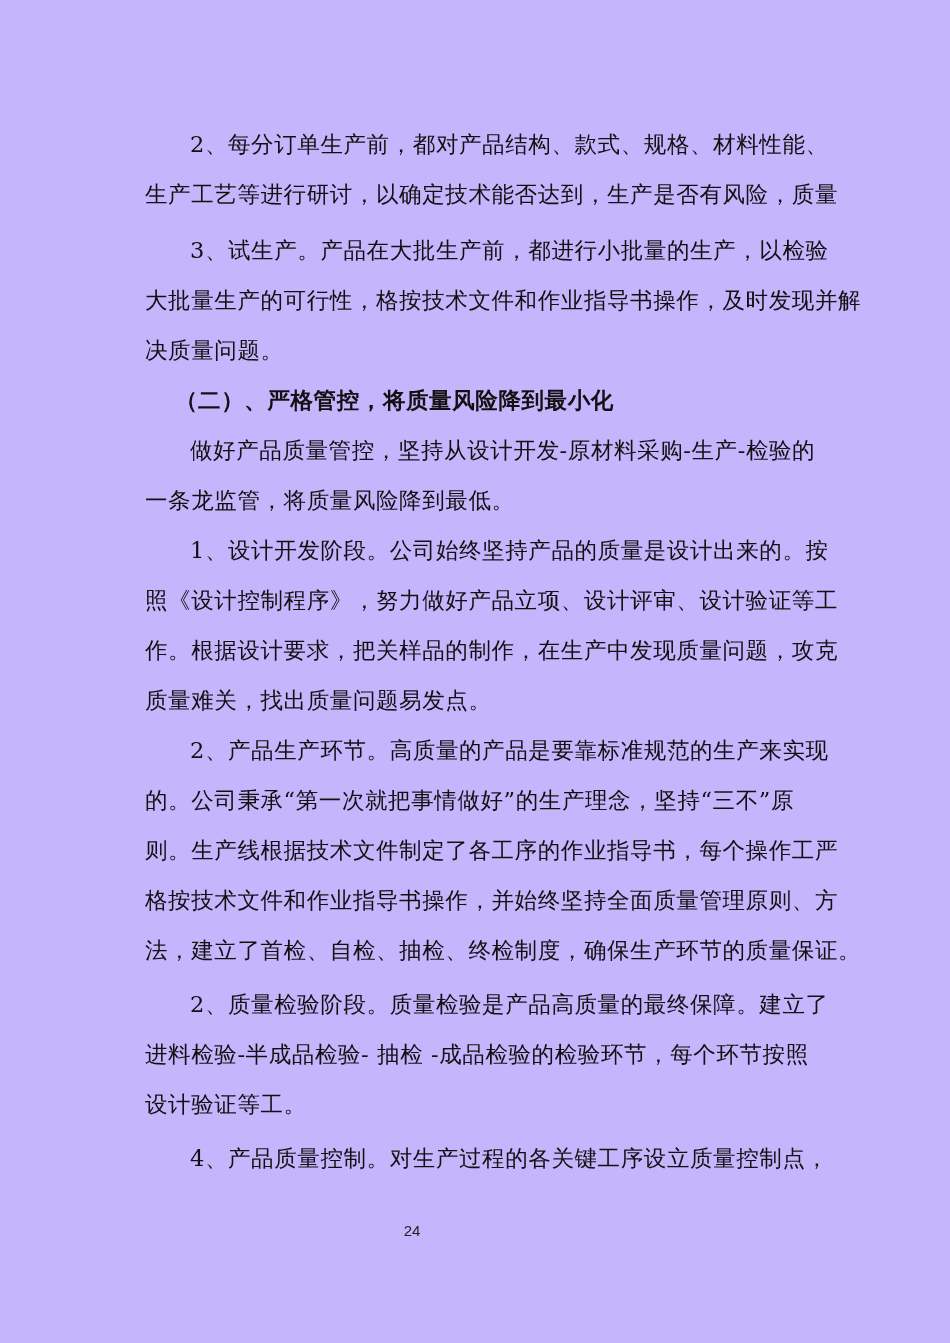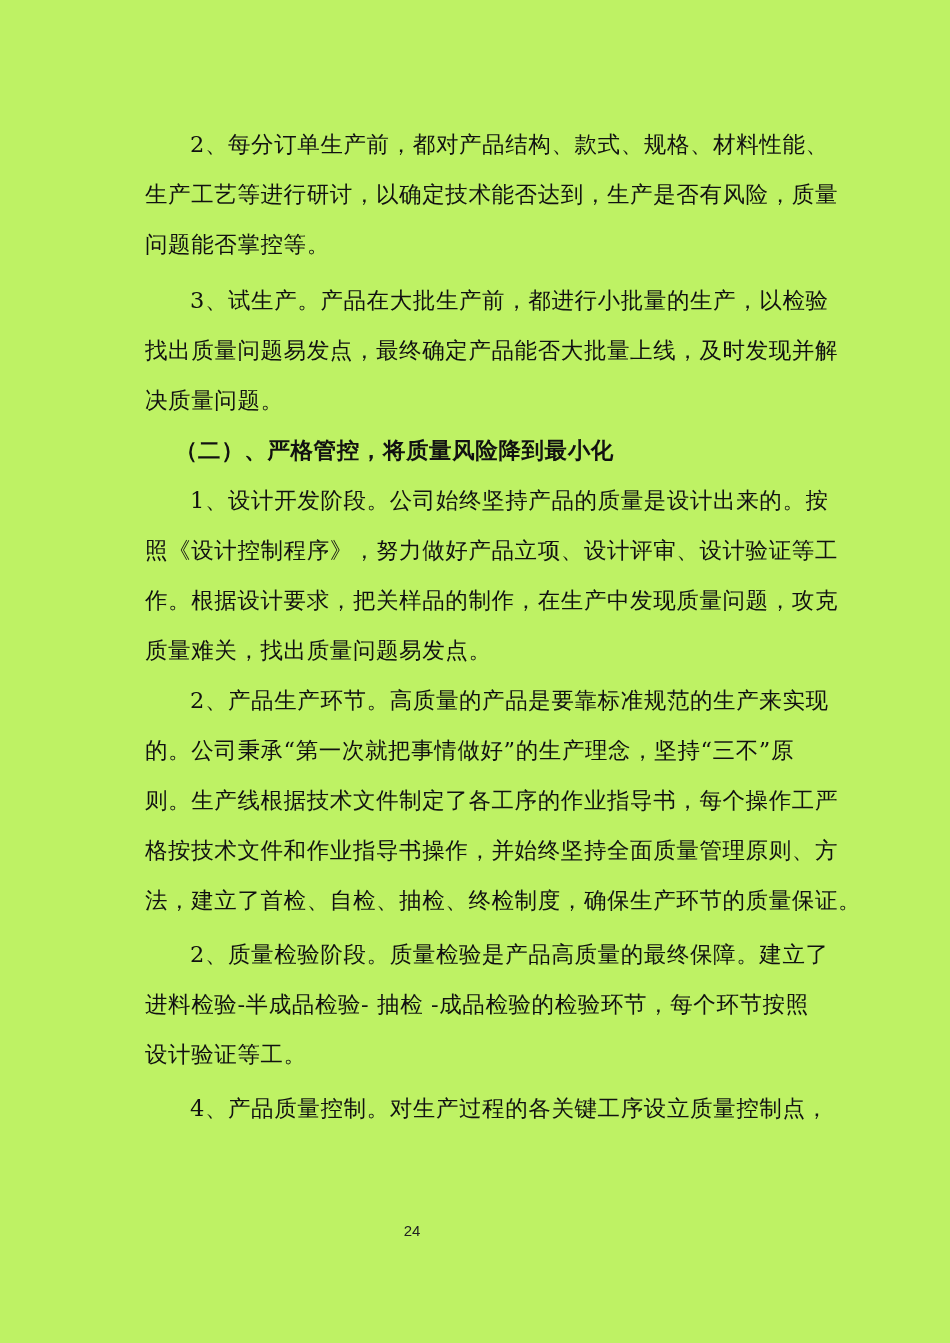--- a/index.html
+++ b/index.html
@@ -14,21 +14,21 @@
       overflow: hidden;
       font-family: "DejaVu Serif", "Liberation Serif", serif;
       color: #111111;
     }
     .page {
       position: absolute;
       left: 0;
       top: 0;
       width: 950px;
       height: 1343px;
-      background: #bef264;
+      background: #c4b5fd;
     }
     .body-text {
       position: absolute;
       left: 145px;
       top: 119px;
       width: 662px;
     }
     .para {
       margin: 0;
       padding: 0;
@@ -59,33 +59,36 @@
   </style>
 </head>
 <body>
 
 <div class="page">
   <div class="body-text">
 
     <div class="para">
       <span class="line" style="padding-left:45px;">2、每分订单生产前，都对产品结构、款式、规格、材料性能、</span>
       <span class="line">生产工艺等进行研讨，以确定技术能否达到，生产是否有风险，质量</span>
-      <span class="line">问题能否掌控等。</span>
     </div>
 
     <div class="para" style="margin-top:6px;">
       <span class="line" style="padding-left:45px;">3、试生产。产品在大批生产前，都进行小批量的生产，以检验</span>
-      <span class="line">找出质量问题易发点，最终确定产品能否大批量上线，及时发现并解</span>
+      <span class="line">大批量生产的可行性，格按技术文件和作业指导书操作，及时发现并解</span>
       <span class="line">决质量问题。</span>
     </div>
 
     <div class="para">
       <span class="line" style="padding-left:30px;font-weight:bold;">（二）、严格管控，将质量风险降到最小化</span>
     </div>
 
+    <div class="para">
+      <span class="line" style="padding-left:45px;">做好产品质量管控，坚持从设计开发-原材料采购-生产-检验的</span>
+      <span class="line">一条龙监管，将质量风险降到最低。</span>
+    </div>
 
     <div class="para">
       <span class="line" style="padding-left:45px;">1、设计开发阶段。公司始终坚持产品的质量是设计出来的。按</span>
       <span class="line">照《设计控制程序》，努力做好产品立项、设计评审、设计验证等工</span>
       <span class="line">作。根据设计要求，把关样品的制作，在生产中发现质量问题，攻克</span>
       <span class="line">质量难关，找出质量问题易发点。</span>
     </div>
 
     <div class="para">
       <span class="line" style="padding-left:45px;">2、产品生产环节。高质量的产品是要靠标准规范的生产来实现</span>

